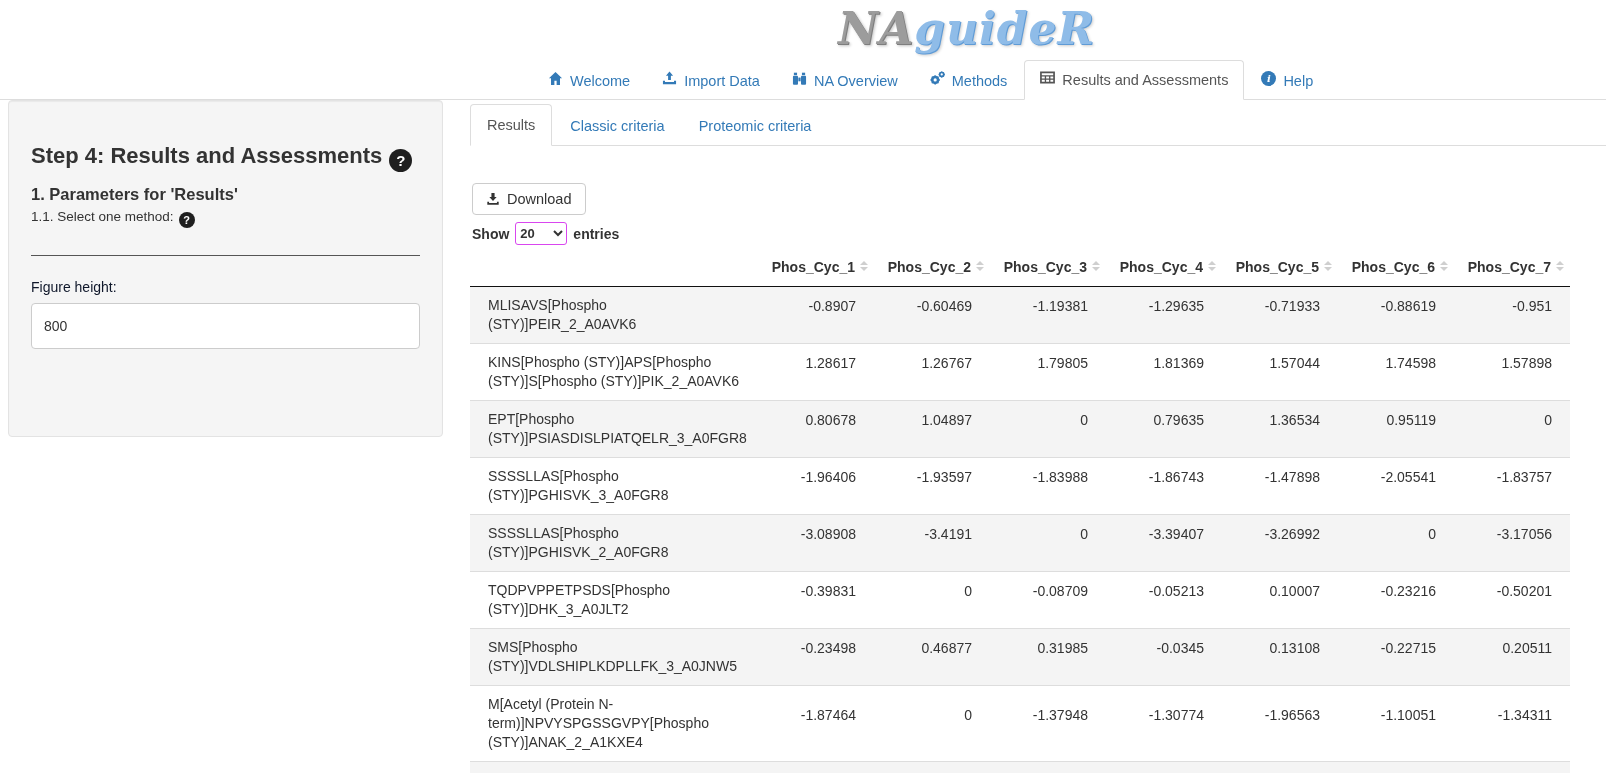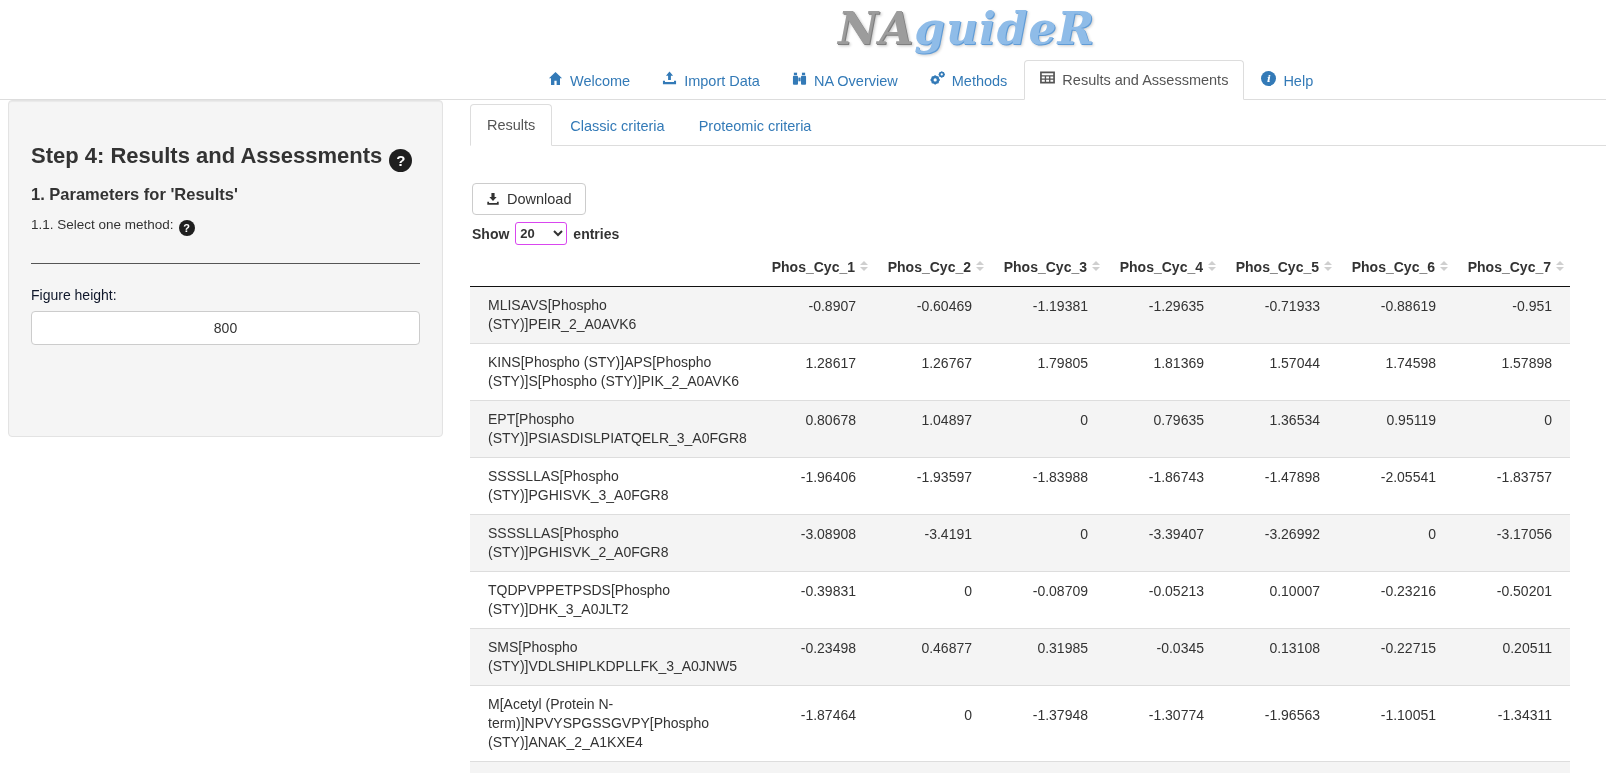--- a/index.html
+++ b/index.html
@@ -28,34 +28,34 @@
               text-decoration:none; font-size:14.5px; line-height:20px; cursor:pointer; }
   .subnav li.active a { background:#fff; border:1px solid var(--muted-border,#ddd); border-bottom:1px solid #fff;
                         border-radius:4px 4px 0 0; color:#555; }
 
   
   .well { position:absolute; top:100px; left:8px; width:435px; height:337px;
           background:var(--well-bg,#f5f5f5); border:1px solid var(--well-border,#e3e3e3);
           border-radius:4px; box-shadow:inset 0 1px 1px rgba(0,0,0,.05); padding:20px 22px; }
   .well h1 { font-size:22px; font-weight:bold; color:#333; margin-top:22px; }
   .well h2 { font-size:16.5px; font-weight:bold; color:#333; margin-top:13px; }
-  .method-label { font-size:13.5px; margin-top:13px; color:#333; }
+  .method-label { font-size:13.5px; margin-top:5px; color:#333; }
   .q-icon { background:var(--icon-dark,#1f1f1f); color:#fff; border-radius:50%; display:inline-flex;
             align-items:center; justify-content:center; font-weight:bold; vertical-align:-3px; cursor:pointer; }
   .q-lg { width:23px; height:23px; font-size:15px; margin-left:7px; }
   .q-sm { width:16px; height:16px; font-size:11px; margin-left:5px; vertical-align:-3px; }
   .combobox { margin-top:17px; height:34px; background:#fff; border:1px solid var(--input-border,#ccc);
               border-radius:4px; display:flex; align-items:center; justify-content:space-between;
               padding:0 12px; font-size:14px; cursor:pointer; }
   .caret { width:0; height:0; border-left:5px solid transparent; border-right:5px solid transparent;
            border-top:6px solid #333; }
   .well hr { border:none; border-top:1px solid #555; margin-top:27px; }
   .fh-label { font-size:14px; margin-top:23px; color:#0f172a; }
-  .fh-input { margin-top:8px; width:100%; height:34px; border:1px solid var(--input-border,#ccc);
-              border-radius:4px; padding:0 12px; font-size:14px; color:#333; font-family:"Liberation Sans",sans-serif;text-align:center; }
+  .fh-input { margin-top:8px; width:100%; height:46px; border:1px solid var(--input-border,#ccc);
+              border-radius:4px; padding:0 12px; font-size:14px; color:#333; font-family:"Liberation Sans",sans-serif; }
 
   
   .btn-download { position:absolute; top:183px; left:472px; display:inline-flex; align-items:center; gap:7px;
                   padding:7px 13px; background:#fff; border:1px solid var(--input-border,#ccc); border-radius:4px;
                   font-size:14.5px; color:#333; cursor:pointer; font-family:"Liberation Sans",sans-serif; }
   .btn-download svg { width:14px; height:14px; }
   .show-entries { position:absolute; top:222px; left:472px; font-size:14px; font-weight:bold; color:#333;
                   display:flex; align-items:center; gap:6px; }
   .show-entries select { width:52px; height:23px; border:1px solid #d946ef; border-radius:3px; background:#fff;
                          font-size:13px; font-weight:bold; color:#333; font-family:"Liberation Sans",sans-serif; }

